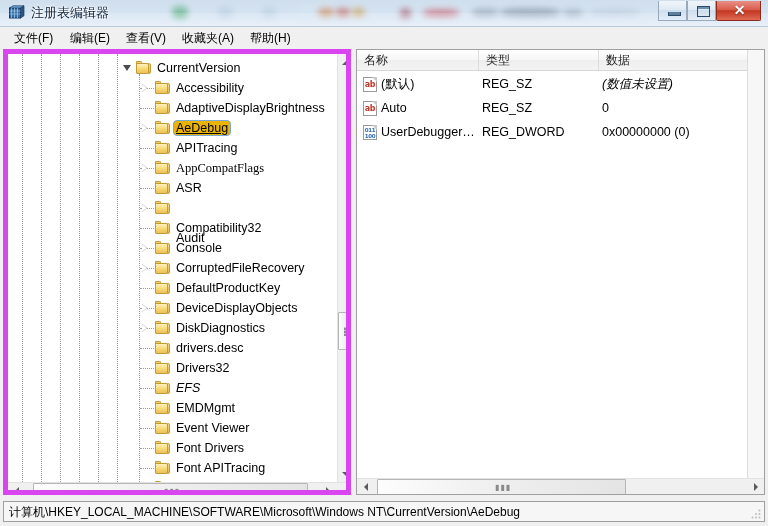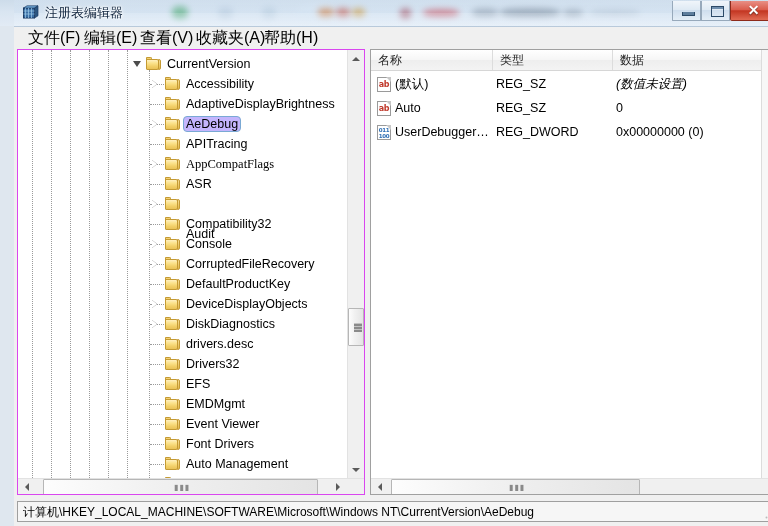--- a/index.html
+++ b/index.html
@@ -33,21 +33,21 @@
   .bg-blob {
     position: absolute;
     border-radius: 40%;
     filter: blur(3.2px);
     opacity: .72;
   }
 
   
   #regwin {
     position: absolute;
-    left: 14px; top: 0;
+    left: 0; top: 0;
     width: 688px;
     height: 526px;
     box-sizing: border-box;
   }
   #titlebar {
     position: absolute;
     left: 0; top: 0;
     width: 768px; height: 27px;
     background: linear-gradient(to bottom,
         rgba(214,229,244,0.34) 0%,
@@ -132,34 +132,34 @@
     position: absolute;
     left: 0; top: 0;
     width: 768px; height: 21px;
     background: #f0f0f0;
   }
   .menu-item {
     position: absolute;
     top: 3px;
     height: 16px;
     line-height: 16px;
-    font-size: 16px;
+    font-size: 12px;
     color: #000000;
     white-space: nowrap;
     padding: 0 2px;
     cursor: default;
   }
 
   
   #treepane {
     position: absolute;
     left: 3px; top: 22px;
     width: 348px; height: 446px;
     background: #ffffff;
-    border: 1px solid #d946ef;
+    border: 5px solid #d946ef;
     box-sizing: border-box;
     overflow: hidden;
   }
   #listpane {
     position: absolute;
     left: 356px; top: 22px;
     width: 409px; height: 446px;
     background: #ffffff;
     border: 1px solid #a0a0a0;
     box-sizing: border-box;
@@ -184,27 +184,28 @@
     position: absolute;
     top: 2px;
     height: 16px;
     line-height: 16px;
     font-size: 12.5px;
     color: #000000;
     padding: 0 3px;
     white-space: nowrap;
   }
   .tnode.sel .tlabel {
-    background: #c4b5fd;
+    background: #eab308;
     border: 1px solid #7aa9d4;
     border-radius: 4px;
     padding: 0 2px;
     line-height: 14px;
     height: 14px;
     top: 2px;
+    text-decoration: underline;
   }
   
   .folder {
     position: absolute;
     top: 3px;
     width: 15px; height: 13px;
   }
   .folder .fb {
     position: absolute; left: 0; top: 2px;
     width: 13px; height: 11px;
@@ -666,21 +667,21 @@
             </div>
             <div class="tlabel" style="left: 165px;">Drivers32</div>
           </div>
           <div class="tnode" style="top: 324px;">
             <div class="guide-h" style="left: 132px; top: 10px; width: 14px;"></div>
             <div class="folder" style="left: 147px;">
               <div class="ft"></div>
               <div class="fb"></div>
               <div class="fs"></div>
             </div>
-            <div class="tlabel" style="left: 165px;">EFS</div>
+            <div class="tlabel" style="left: 165px; font-style: italic;">EFS</div>
           </div>
           <div class="tnode" style="top: 344px;">
             <div class="guide-h" style="left: 132px; top: 10px; width: 14px;"></div>
             <div class="folder" style="left: 147px;">
               <div class="ft"></div>
               <div class="fb"></div>
               <div class="fs"></div>
             </div>
             <div class="tlabel" style="left: 165px;">EMDMgmt</div>
           </div>
@@ -702,21 +703,21 @@
             </div>
             <div class="tlabel" style="left: 165px;">Font Drivers</div>
           </div>
           <div class="tnode" style="top: 404px;">
             <div class="guide-h" style="left: 132px; top: 10px; width: 14px;"></div>
             <div class="folder" style="left: 147px;">
               <div class="ft"></div>
               <div class="fb"></div>
               <div class="fs"></div>
             </div>
-            <div class="tlabel" style="left: 165px;">Auto Management</div>
+            <div class="tlabel" style="left: 165px;">Font APITracing</div>
           </div>
           <div class="folder" style="left: 147px; top: 427px;">
             <div class="ft"></div>
           </div>
         </div>
 
       <div class="sb-v" style="left:329px;top:0;height:428px;">
         <div class="sb-btn" style="left:0;top:0;width:16px;height:17px;">
           <div class="arrow-up" style="left:4px;top:7px;"></div>
         </div>

